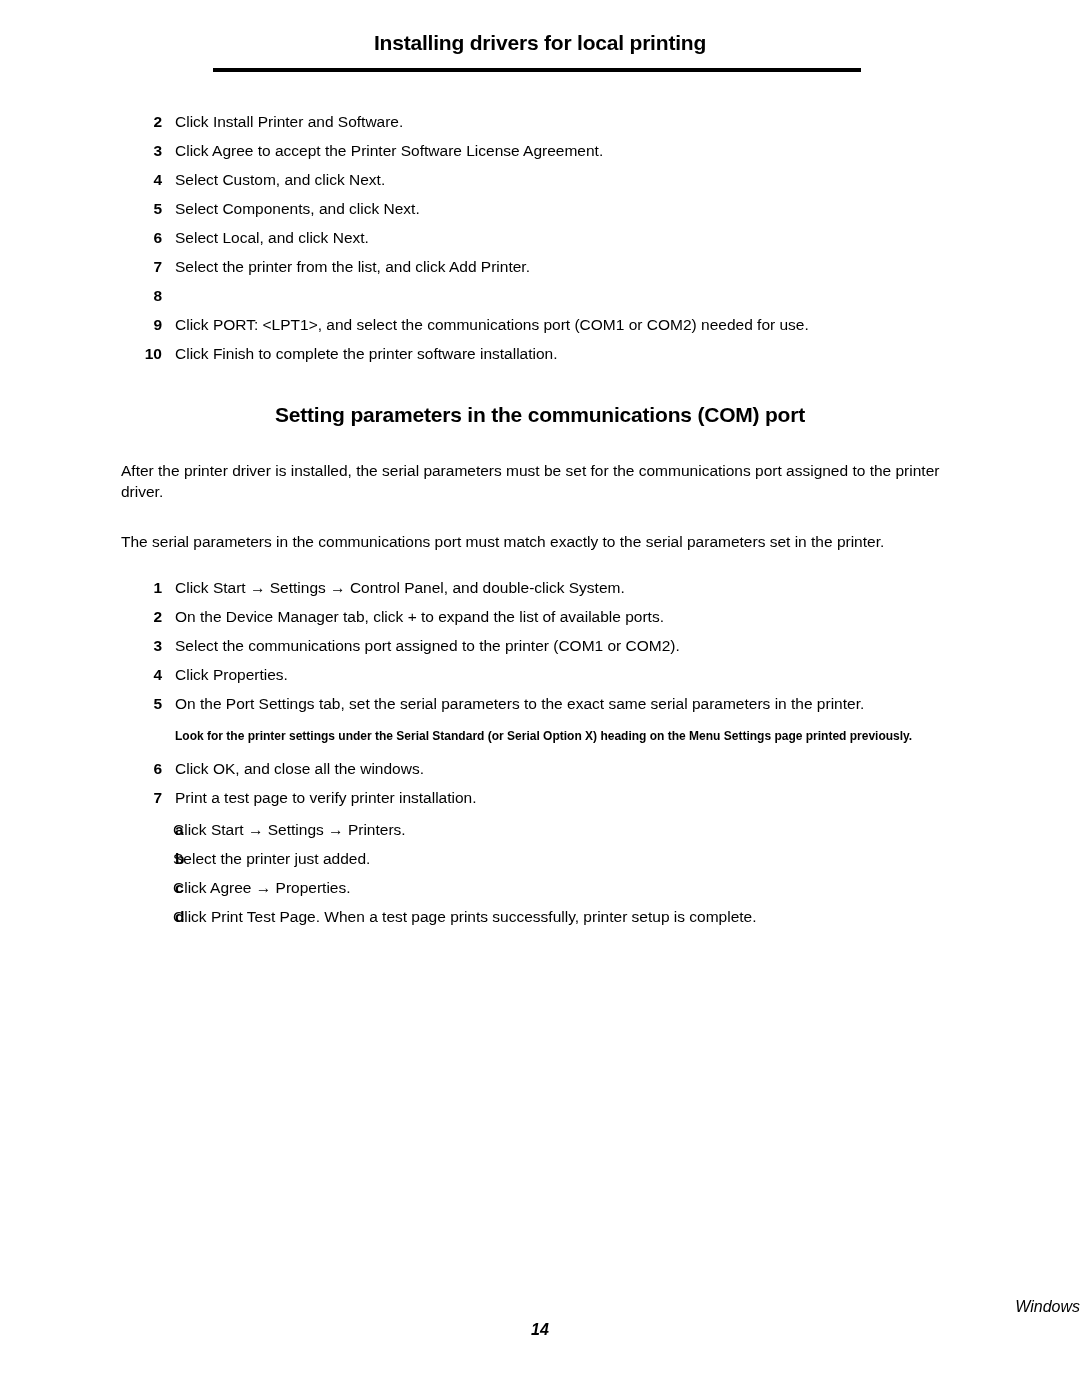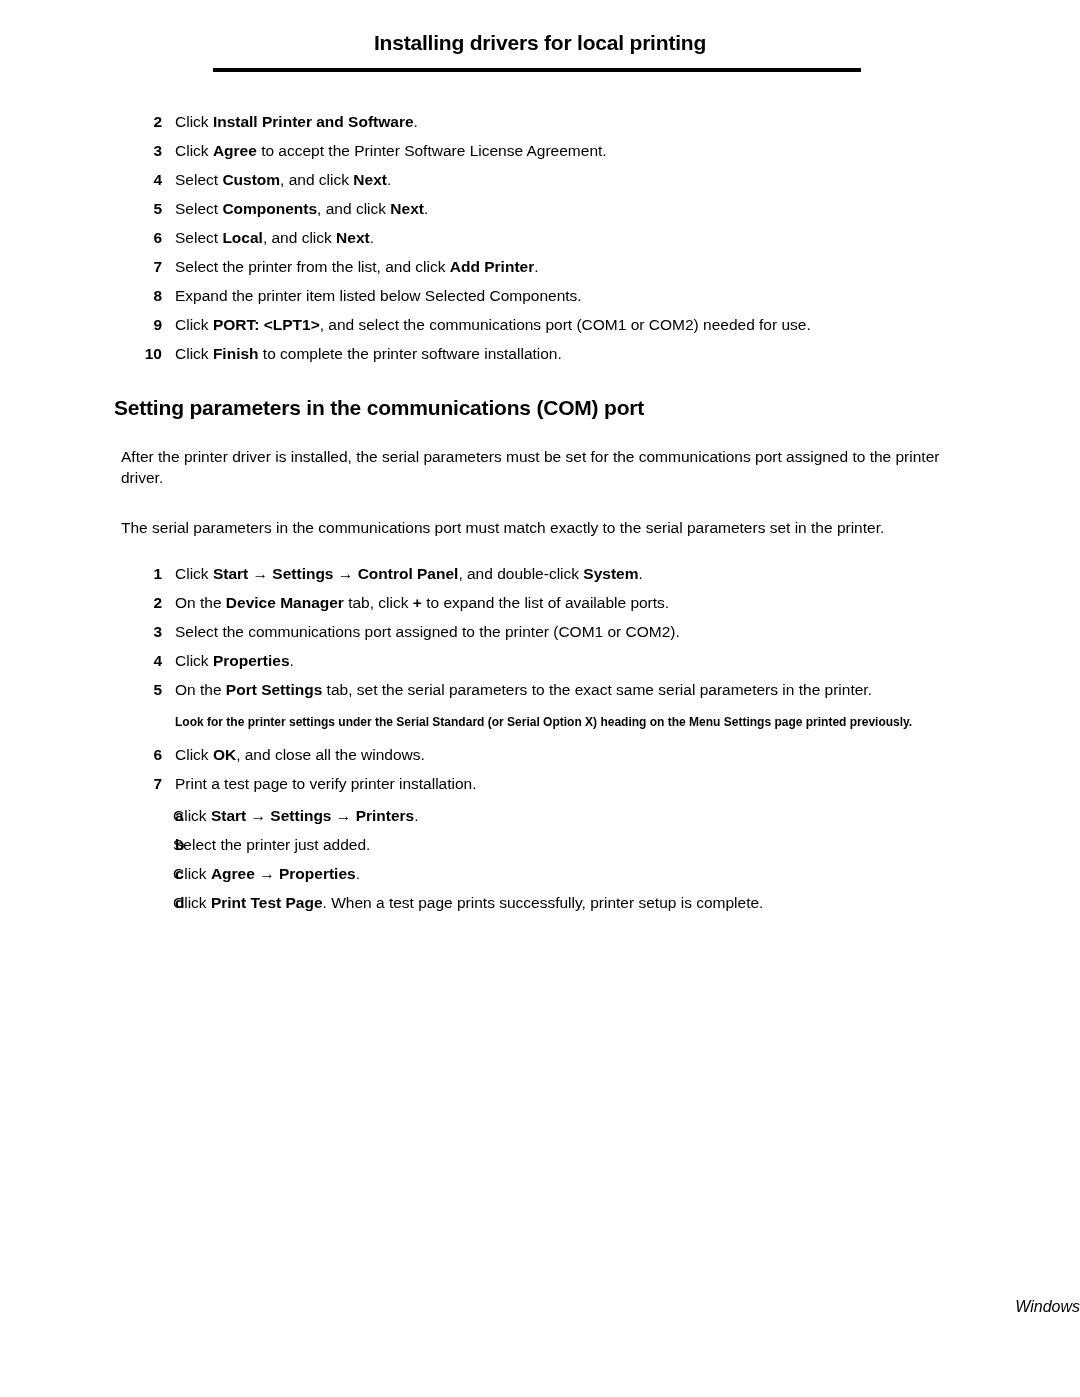--- a/index.html
+++ b/index.html
@@ -101,21 +101,22 @@
   .substep .step-text {
     margin-left: 60px;
   }
 
   
   .section-heading {
     font-size: 21px;
     font-weight: bold;
     letter-spacing: -0.2px;
     line-height: 26px;
-    margin: 1px;
+    margin: 8px;
+    text-align: center;
   }
   p.para {
     font-size: 15.5px;
     line-height: 21px;
     margin: 8px;
   }
 
   
   .gap-after-list1 { height: 30px; }
   .gap-after-heading { height: 16px; }
@@ -123,21 +124,21 @@
   .gap-before-list2 { height: 18px; }
   .gap-note { height: 12px; }
 
   .note-block {
     margin-left: 62px;
     font-size: 12px;
     line-height: 21px;
     font-weight: bold;
   }
 
-  b, strong { font-weight: bold; }
+  b, strong { font-weight: normal; }
   .arrow { font-weight: bold; }
 
   
   .page-footer {
     position: absolute;
     left: 0;
     top: 1296px;
     width: 1080px;
     text-align: center;
   }
@@ -189,21 +190,20 @@
         <li class="step">
           <span class="step-num">6</span>
           <span class="step-text">Select <b>Local</b>, and click <b>Next</b>.</span>
         </li>
         <li class="step">
           <span class="step-num">7</span>
           <span class="step-text">Select the printer from the list, and click <b>Add Printer</b>.</span>
         </li>
         <li class="step">
           <span class="step-num">8</span>
-          <span class="step-text">Expand the printer item listed below Selected Components.</span>
         </li>
         <li class="step">
           <span class="step-num">9</span>
           <span class="step-text">Click <b>PORT: &lt;LPT1&gt;</b>, and select the communications port (COM1 or COM2) needed for use.</span>
         </li>
         <li class="step">
           <span class="step-num">10</span>
           <span class="step-text">Click <b>Finish</b> to complete the printer software installation.</span>
         </li>
       </ol>
@@ -280,15 +280,16 @@
         <li class="step substep">
           <span class="step-num">d</span>
           <span class="step-text">Click <b>Print Test Page</b>. When a test page prints successfully, printer setup is complete.</span>
         </li>
       </ol>
 
   </div>
 
   <div class="page-footer">
     <span class="footer-label">Windows</span>
+    <span class="footer-pagenum">14</span>
   </div>
 
 </div>
 
 </body></html>

